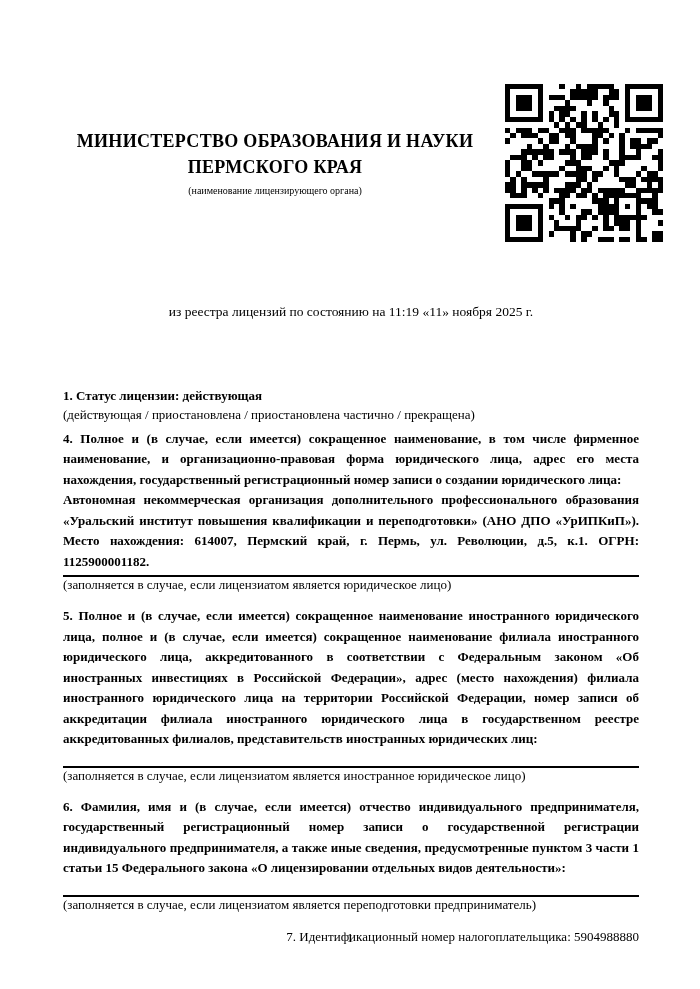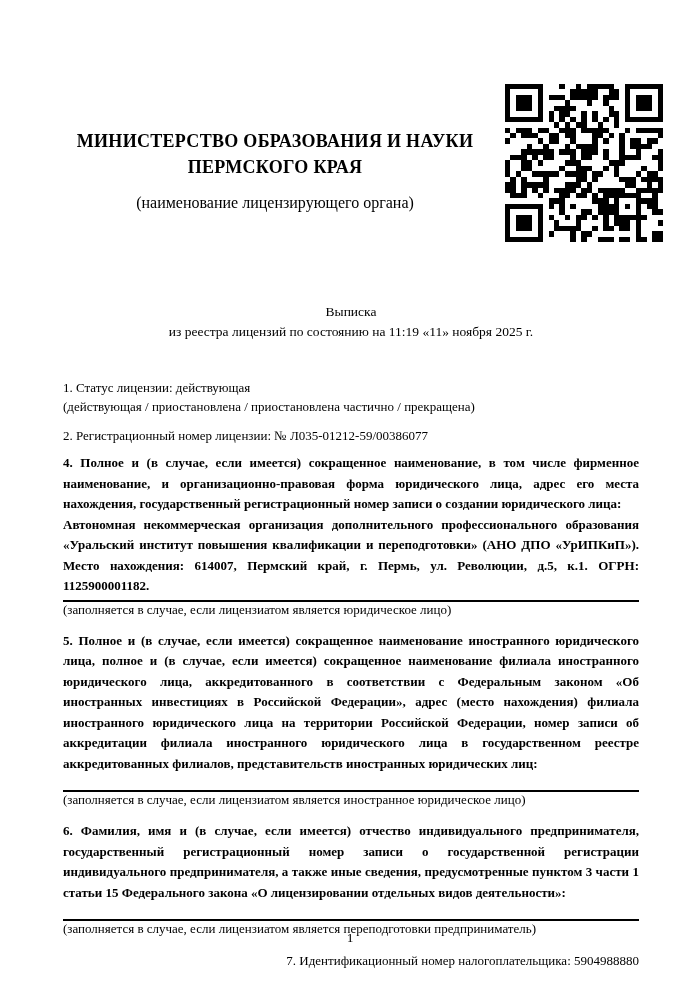--- a/index.html
+++ b/index.html
@@ -21,23 +21,23 @@
     width: 424px;
     text-align: center;
   }
   .authority-name {
     font-weight: bold;
     font-size: 18px;
     line-height: 26px;
     letter-spacing: 0.3px;
   }
   .authority-caption {
-    font-size: 16px;
+    font-size: 10px;
     line-height: 13px;
-    margin-top: 16px;
+    margin-top: 4px;
   }
   .qr {
     position: absolute;
     top: 84px;
     left: 505px;
     width: 158px;
     height: 158px;
   }
   .qr svg { display: block; }
   .doc-title {
@@ -52,21 +52,21 @@
   .main {
     position: absolute;
     top: 366px;
     left: 63px;
     width: 576px;
     font-size: 13px;
     line-height: 20.5px;
   }
   .item { margin: 0; }
   .just { text-align: justify; font-weight: bold; }
-  .mt4  { margin-top: 12px; }
+  .mt4  { margin-top: 20px; font-weight: bold; }
   .mt7  { margin-top: 7px; }
   .mt12 { margin-top: 12px; }
   .mt14 { margin-top: 14px; }
   .mt15 { margin-top: 15px; text-align: right; }
   .note {
     font-size: 13px;
     line-height: 14px;
     text-align: left;
     margin-top: 1px;
   }
@@ -524,30 +524,28 @@
         <rect x="21" y="28" width="1" height="1"></rect>
         <rect x="22" y="28" width="1" height="1"></rect>
         <rect x="24" y="28" width="1" height="1"></rect>
         <rect x="25" y="28" width="1" height="1"></rect>
         <rect x="27" y="28" width="1" height="1"></rect>
         <rect x="28" y="28" width="1" height="1"></rect>
       </svg>
     </div>
 
   <div class="doc-title">
-    <div>Выписка</div>
     <div>из реестра лицензий по состоянию на 11:19 «11» ноября 2025 г.</div>
   </div>
 
   <div class="main">
 
     <p class="item mt4">1. Статус лицензии: действующая</p>
     <div class="note">(действующая / приостановлена / приостановлена частично / прекращена)</div>
 
-    <p class="item mt12">2. Регистрационный номер лицензии: № Л035-01212-59/00386077</p>
 
 
     <p class="item just mt7">4. Полное и (в случае, если имеется) сокращенное наименование, в том числе фирменное наименование, и организационно-правовая форма юридического лица, адрес его места нахождения, государственный регистрационный номер записи о создании юридического лица:</p>
     <p class="item just">Автономная некоммерческая организация дополнительного профессионального образования «Уральский институт повышения квалификации и переподготовки» (АНО ДПО «УрИПКиП»). Место нахождения: 614007, Пермский край, г. Пермь, ул. Революции, д.5, к.1. ОГРН: 1125900001182.</p>
     <div class="rule"></div>
     <div class="note">(заполняется в случае, если лицензиатом является юридическое лицо)</div>
 
     <p class="item just mt14">5. Полное и (в случае, если имеется) сокращенное наименование иностранного юридического лица, полное и (в случае, если имеется) сокращенное наименование филиала иностранного юридического лица, аккредитованного в соответствии с Федеральным законом «Об иностранных инвестициях в Российской Федерации», адрес (место нахождения) филиала иностранного юридического лица на территории Российской Федерации, номер записи об аккредитации филиала иностранного юридического лица в государственном реестре аккредитованных филиалов, представительств иностранных юридических лиц:</p>
     <div class="fill-space"></div>
     <div class="rule"></div>

